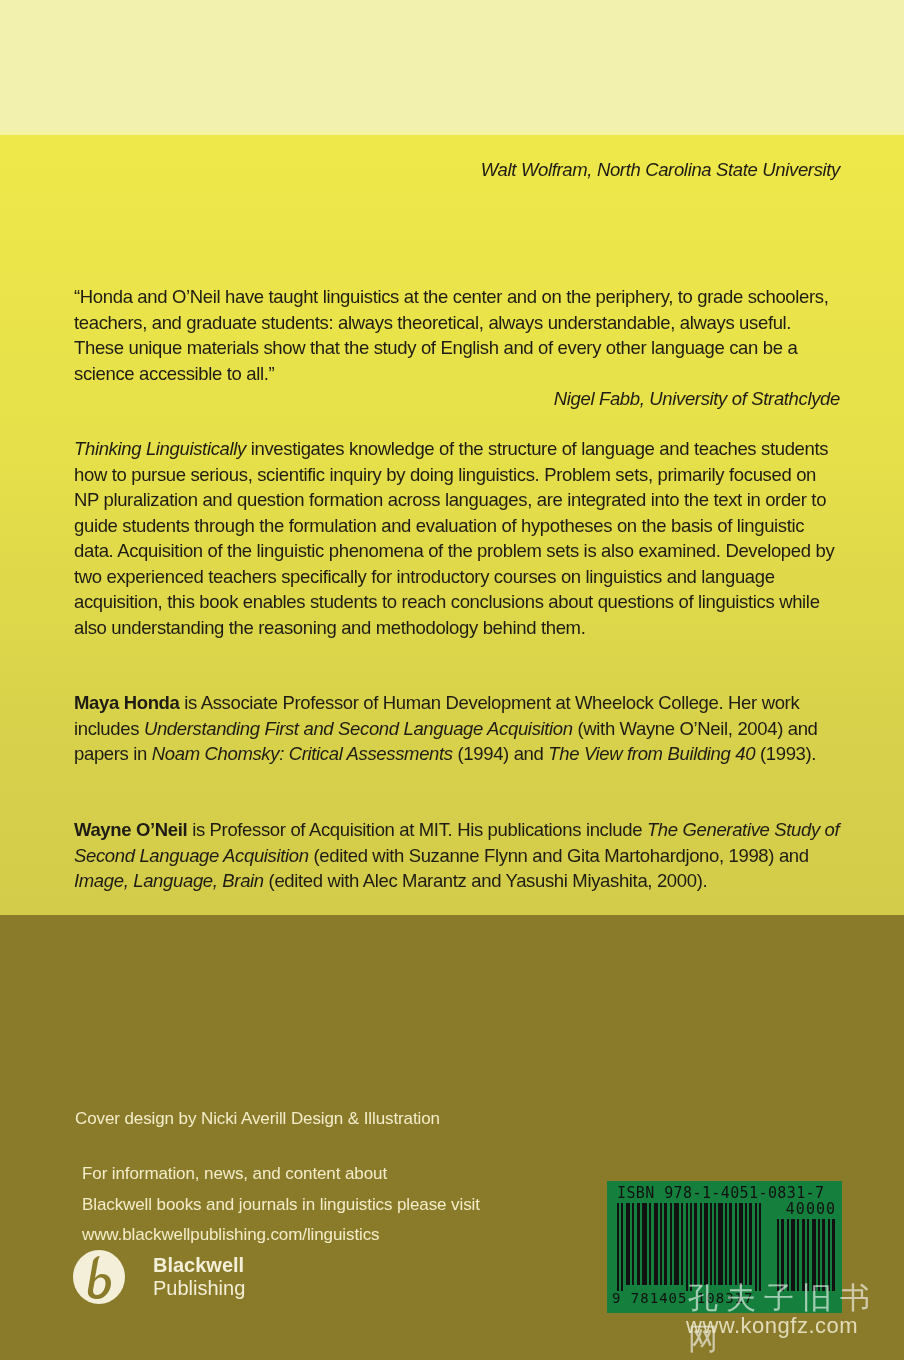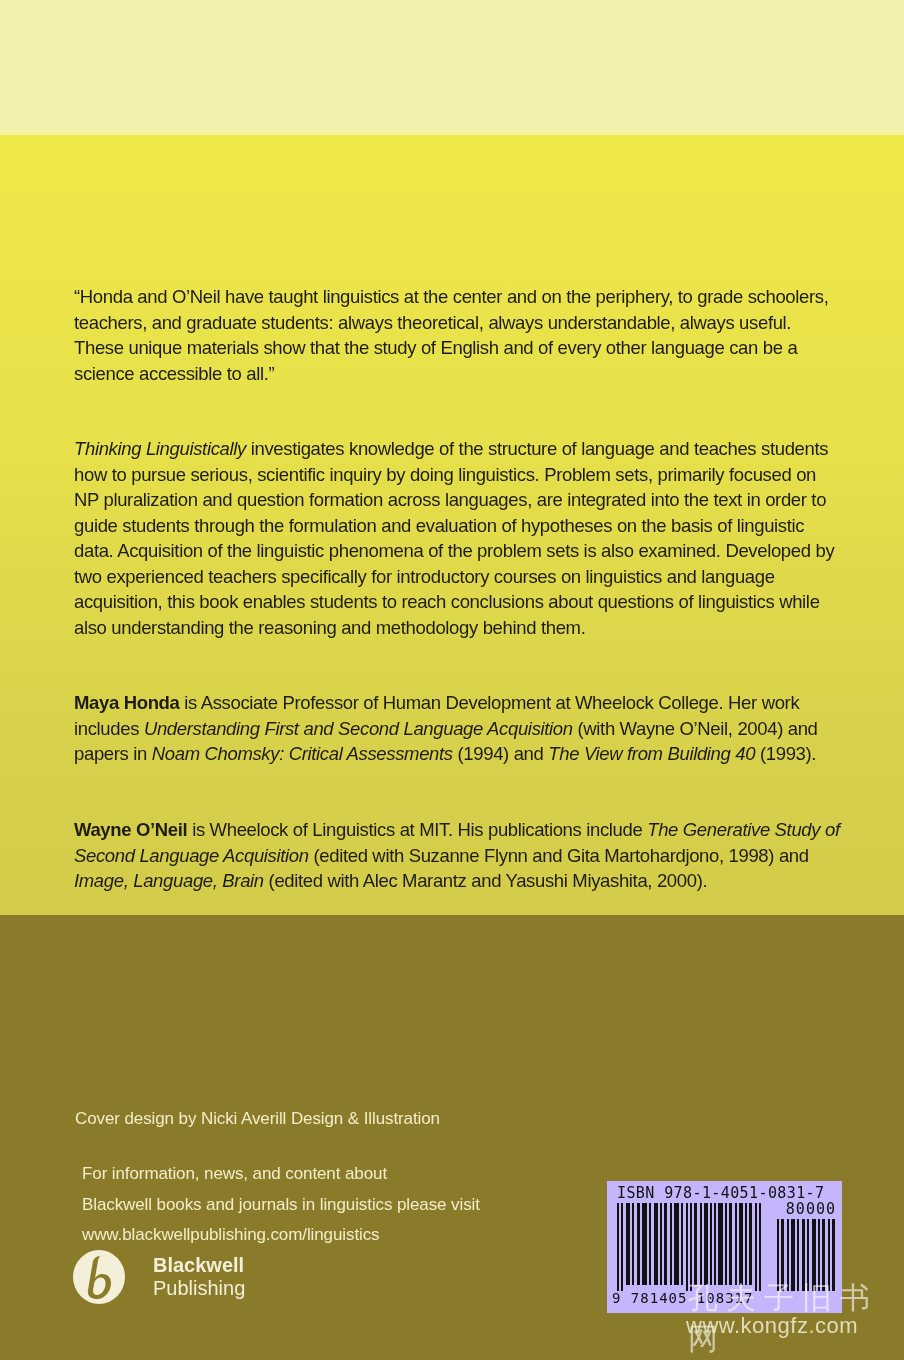--- a/index.html
+++ b/index.html
@@ -56,21 +56,21 @@
     width: 52px; height: 54px; border-radius: 50%; background: #f4efd8;
     position: relative; overflow: hidden;
   }
   .logo-circle svg { position: absolute; left: 0; top: 0; }
   .logo-words { margin-left: 28px; color: #f4efd8; line-height: 23px; }
   .logo-words .w1 { font-weight: bold; font-size: 20px; display: block; }
   .logo-words .w2 { font-size: 20px; display: block; }
 
   .barcode {
     position: absolute; left: 607px; top: 1181px; width: 235px; height: 132px;
-    background: #c4b5fd;
+    background: #15803d;
   }
   .isbn-label {
     position: absolute; left: 10px; top: 3px;
     font-family: "DejaVu Sans Mono", "Liberation Mono", monospace; font-size: 15px;
     color: #111; letter-spacing: 0.4px;
   }
   .price-label {
     position: absolute; right: 6px; top: 19px;
     font-family: "DejaVu Sans Mono", "Liberation Mono", monospace; font-size: 15px;
     color: #111; letter-spacing: 1px;
@@ -93,36 +93,38 @@
   }
 </style>
 </head>
 <body>
 
 <div class="band-top"></div>
 <div class="band-main"></div>
 <div class="band-bottom"></div>
 
 <div class="text-block q1">
+  <p class="attribution">Walt Wolfram, North Carolina State University</p>
 </div>
 
 <div class="text-block q2">
   <p>“Honda and O’Neil have taught linguistics at the center and on the periphery, to grade schoolers, teachers, and graduate students: always theoretical, always understandable, always useful. These unique materials show that the study of English and of every other language can be a science accessible to all.”</p>
+  <p class="attribution">Nigel Fabb, University of Strathclyde</p>
 </div>
 
 <div class="text-block desc">
   <p><em>Thinking Linguistically</em><span> investigates knowledge of the structure of language and teaches students how to pursue serious, scientific inquiry by doing linguistics. Problem sets, primarily focused on NP pluralization and question formation across languages, are integrated into the text in order to guide students through the formulation and evaluation of hypotheses on the basis of linguistic data. Acquisition of the linguistic phenomena of the problem sets is also examined. Developed by two experienced teachers specifically for introductory courses on linguistics and language acquisition, this book enables students to reach conclusions about questions of linguistics while also understanding the reasoning and methodology behind them.</span></p>
 </div>
 
 <div class="text-block bio1">
   <p><b>Maya Honda</b><span> is Associate Professor of Human Development at Wheelock College. Her work includes </span><em>Understanding First and Second Language Acquisition</em><span> (with Wayne O’Neil, 2004) and papers in </span><em>Noam Chomsky: Critical Assessments</em><span> (1994) and </span><em>The View from Building 40</em><span> (1993).</span></p>
 </div>
 
 <div class="text-block bio2">
-  <p><b>Wayne O’Neil</b><span> is Wheelock of Linguistics at MIT. His publications include </span><em>The Generative Study of Second Language Acquisition</em><span> (edited with Suzanne Flynn and Gita Martohardjono, 1998) and </span><em>Image, Language, Brain</em><span> (edited with Alec Marantz and Yasushi Miyashita, 2000).</span></p>
+  <p><b>Wayne O’Neil</b><span> is Professor of Acquisition at MIT. His publications include </span><em>The Generative Study of Second Language Acquisition</em><span> (edited with Suzanne Flynn and Gita Martohardjono, 1998) and </span><em>Image, Language, Brain</em><span> (edited with Alec Marantz and Yasushi Miyashita, 2000).</span></p>
 </div>
 
 <div class="footer-text credit">Cover design by Nicki Averill Design &amp; Illustration</div>
 
 <div class="footer-text info">
   <p>For information, news, and content about</p>
   <p>Blackwell books and journals in linguistics please visit</p>
   <p>www.blackwellpublishing.com/linguistics</p>
 </div>
 
@@ -133,21 +135,21 @@
     </svg>
   </div>
   <div class="logo-words">
     <span class="w1">Blackwell</span>
     <span class="w2">Publishing</span>
   </div>
 </div>
 
 <div class="barcode">
   <div class="isbn-label">ISBN 978-1-4051-0831-7</div>
-  <div class="price-label">80000</div>
+  <div class="price-label">40000</div>
   <svg class="bars-main" width="150" height="88" viewBox="0 0 150 88">
     <g fill="#111">
       <rect x="0" y="0" width="2" height="88"></rect>
         <rect x="4" y="0" width="2" height="88"></rect>
       <rect x="9" y="0" width="4" height="82"></rect>
         <rect x="15" y="0" width="2" height="82"></rect>
       <rect x="20" y="0" width="3" height="82"></rect>
         <rect x="25" y="0" width="5" height="82"></rect>
       <rect x="32" y="0" width="2" height="82"></rect>
         <rect x="37" y="0" width="4" height="82"></rect>

